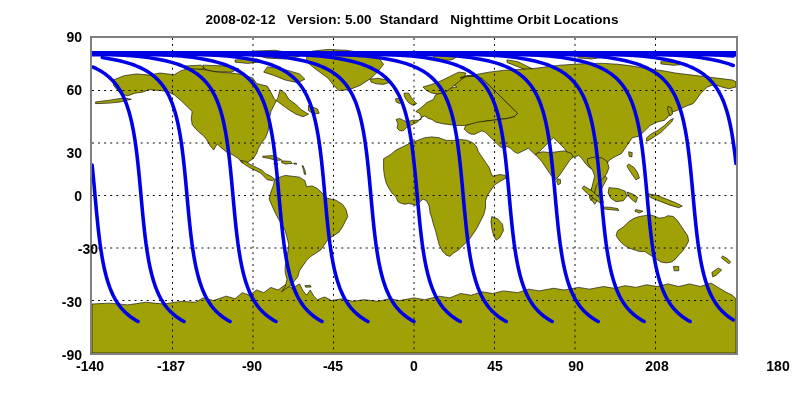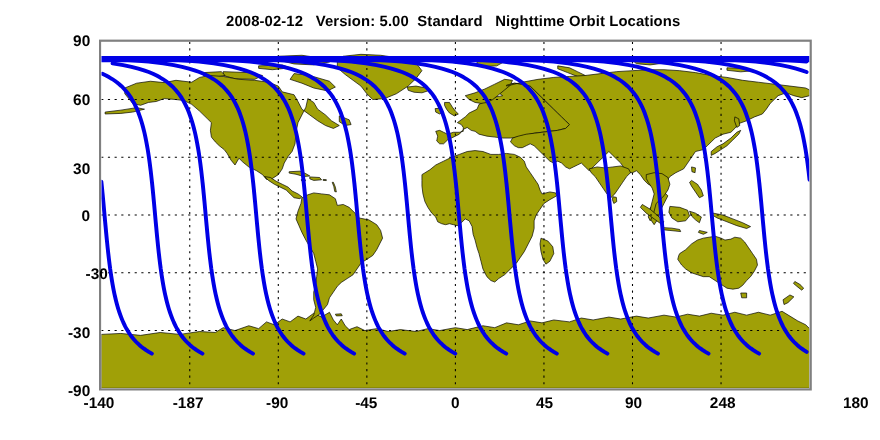--- a/index.html
+++ b/index.html
@@ -325,16 +325,16 @@
   <div class="axis-label ylabel" style="left:26px; top:294px;">-30</div>
   <div class="axis-label ylabel" style="left:26px; top:347px;">-90</div>
 
   <div class="axis-label xlabel" style="left:48px;  top:358px;">-140</div>
   <div class="axis-label xlabel" style="left:129px; top:358px;">-187</div>
   <div class="axis-label xlabel" style="left:210px; top:358px;">-90</div>
   <div class="axis-label xlabel" style="left:291px; top:358px;">-45</div>
   <div class="axis-label xlabel" style="left:372px; top:358px;">0</div>
   <div class="axis-label xlabel" style="left:453px; top:358px;">45</div>
   <div class="axis-label xlabel" style="left:534px; top:358px;">90</div>
-  <div class="axis-label xlabel" style="left:615px; top:358px;">248</div>
+  <div class="axis-label xlabel" style="left:615px; top:358px;">208</div>
   <div class="axis-label xlabel" style="left:736px; top:358px;text-align:center;">180</div>
 
 </div>
 
 </body></html>

